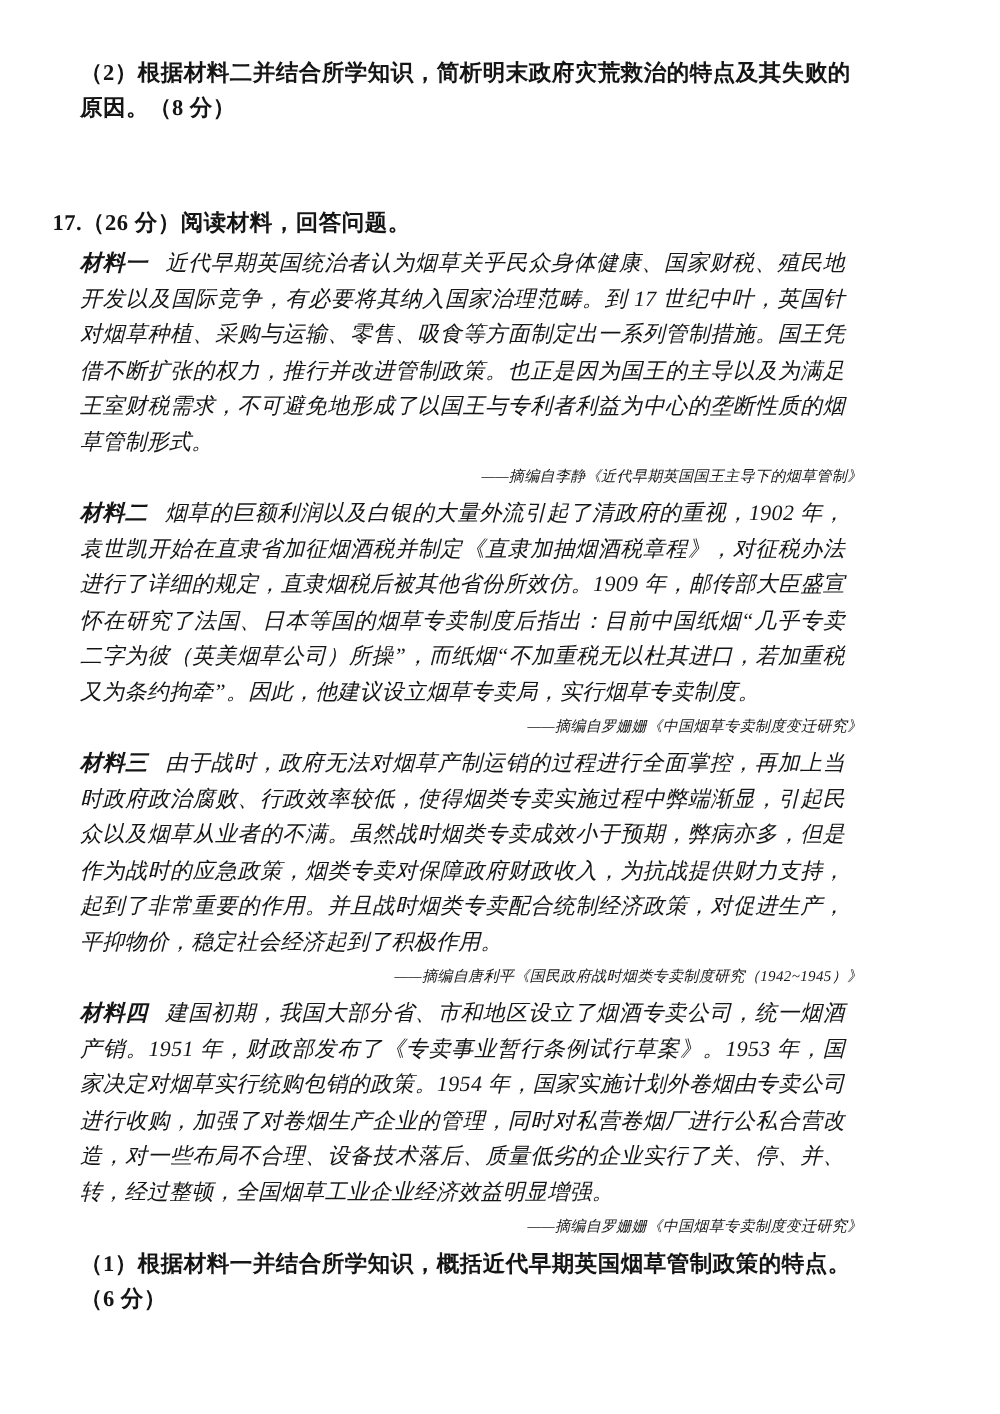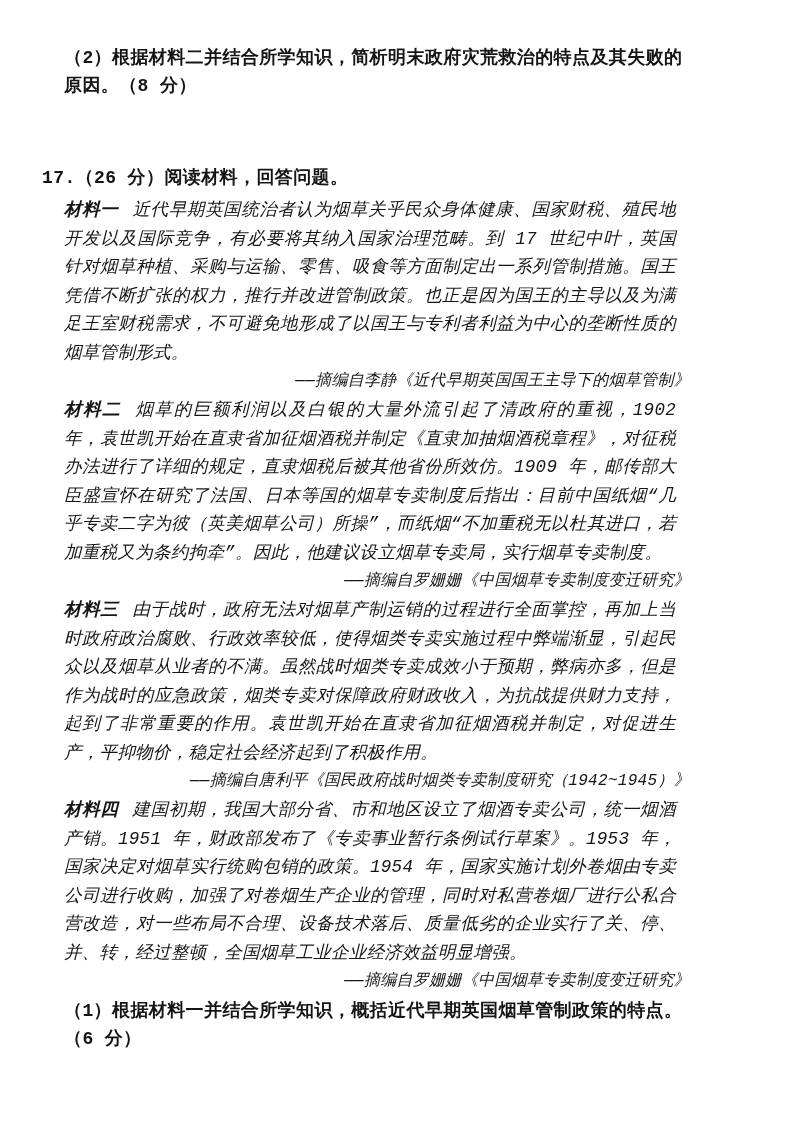--- a/index.html
+++ b/index.html
@@ -4,21 +4,21 @@
 <style>
   * { box-sizing: border-box; }
   html, body { margin: 0; padding: 0; background: #ffffff; }
   .page {
     position: relative;
     width: 748px;
     height: 1131px;
     background: #ffffff;
     color: #151515;
     padding: 44px 56px 0 42px;
-    font-family: Liberation Mono, monospace;
+    font-family: Liberation Serif, serif;
     overflow: hidden;
   }
   
   .q-text {
     margin: 0 0 0 22px;
     font-size: 18px;
     line-height: 28px;
     font-weight: 600;
     letter-spacing: 0.4px;
   }
@@ -40,21 +40,21 @@
     text-justify: inter-ideograph;
     letter-spacing: 0.3px;
   }
   .m-label {
     font-style: italic;
     font-weight: 600;
     margin-right: 14px;
   }
   .m-source {
     margin: 0 2px 0 22px;
-    font-size: 16px;
+    font-size: 12px;
     line-height: 29px;
     font-style: italic;
     text-align: right;
     letter-spacing: 0.3px;
   }
   .q1 { margin-top: 1px; }
 </style>
 </head>
 <body>
 
@@ -68,21 +68,21 @@
     <p class="m-text"><span class="m-label">材料一</span><span>近代早期英国统治者认为烟草关乎民众身体健康、国家财税、殖民地开发以及国际竞争，有必要将其纳入国家治理范畴。到 17 世纪中叶，英国针对烟草种植、采购与运输、零售、吸食等方面制定出一系列管制措施。国王凭借不断扩张的权力，推行并改进管制政策。也正是因为国王的主导以及为满足王室财税需求，不可避免地形成了以国王与专利者利益为中心的垄断性质的烟草管制形式。</span></p>
     <p class="m-source">——摘编自李静《近代早期英国国王主导下的烟草管制》</p>
   </div>
 
   <div class="material">
     <p class="m-text"><span class="m-label">材料二</span><span>烟草的巨额利润以及白银的大量外流引起了清政府的重视，1902 年，袁世凯开始在直隶省加征烟酒税并制定《直隶加抽烟酒税章程》，对征税办法进行了详细的规定，直隶烟税后被其他省份所效仿。1909 年，邮传部大臣盛宣怀在研究了法国、日本等国的烟草专卖制度后指出：目前中国纸烟“几乎专卖二字为彼（英美烟草公司）所操”，而纸烟“不加重税无以杜其进口，若加重税又为条约拘牵”。因此，他建议设立烟草专卖局，实行烟草专卖制度。</span></p>
     <p class="m-source">——摘编自罗姗姗《中国烟草专卖制度变迁研究》</p>
   </div>
 
   <div class="material">
-    <p class="m-text"><span class="m-label">材料三</span><span>由于战时，政府无法对烟草产制运销的过程进行全面掌控，再加上当时政府政治腐败、行政效率较低，使得烟类专卖实施过程中弊端渐显，引起民众以及烟草从业者的不满。虽然战时烟类专卖成效小于预期，弊病亦多，但是作为战时的应急政策，烟类专卖对保障政府财政收入，为抗战提供财力支持，起到了非常重要的作用。袁世凯开始在直隶省加征烟酒税并制定，对促进生产，平抑物价，稳定社会经济起到了积极作用。</span></p>
+    <p class="m-text"><span class="m-label">材料三</span><span>由于战时，政府无法对烟草产制运销的过程进行全面掌控，再加上当时政府政治腐败、行政效率较低，使得烟类专卖实施过程中弊端渐显，引起民众以及烟草从业者的不满。虽然战时烟类专卖成效小于预期，弊病亦多，但是作为战时的应急政策，烟类专卖对保障政府财政收入，为抗战提供财力支持，起到了非常重要的作用。并且战时烟类专卖配合统制经济政策，对促进生产，平抑物价，稳定社会经济起到了积极作用。</span></p>
     <p class="m-source">——摘编自唐利平《国民政府战时烟类专卖制度研究（1942~1945）》</p>
   </div>
 
   <div class="material">
     <p class="m-text"><span class="m-label">材料四</span><span>建国初期，我国大部分省、市和地区设立了烟酒专卖公司，统一烟酒产销。1951 年，财政部发布了《专卖事业暂行条例试行草案》。1953 年，国家决定对烟草实行统购包销的政策。1954 年，国家实施计划外卷烟由专卖公司进行收购，加强了对卷烟生产企业的管理，同时对私营卷烟厂进行公私合营改造，对一些布局不合理、设备技术落后、质量低劣的企业实行了关、停、并、转，经过整顿，全国烟草工业企业经济效益明显增强。</span></p>
     <p class="m-source">——摘编自罗姗姗《中国烟草专卖制度变迁研究》</p>
   </div>
 
   <p class="q-text q1">（1）根据材料一并结合所学知识，概括近代早期英国烟草管制政策的特点。（6 分）</p>
 

